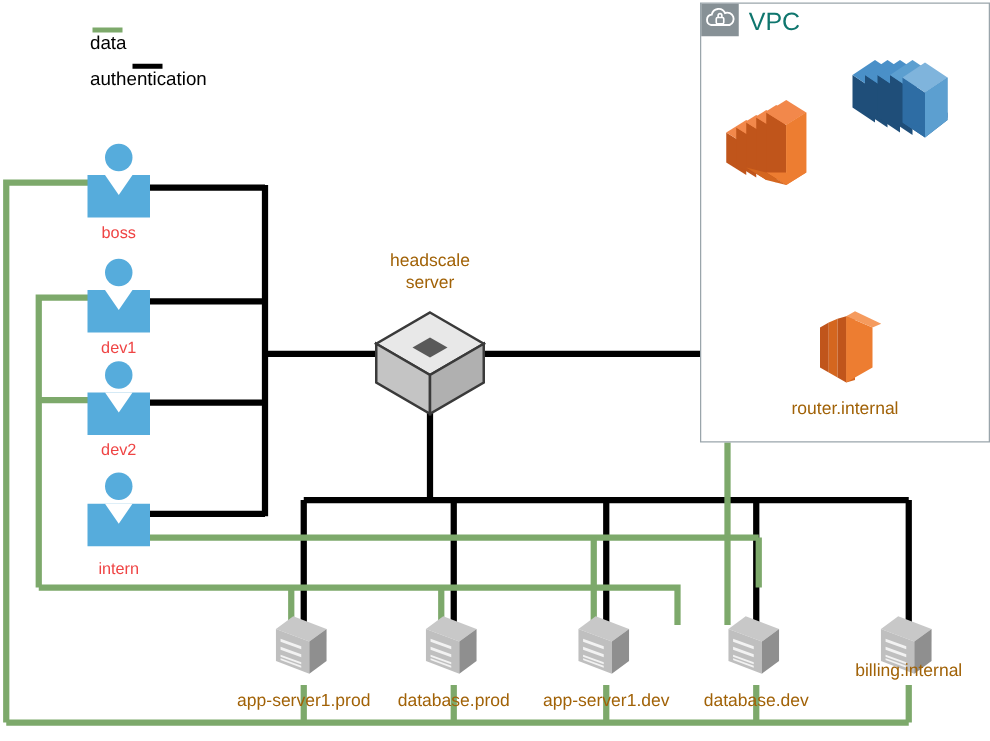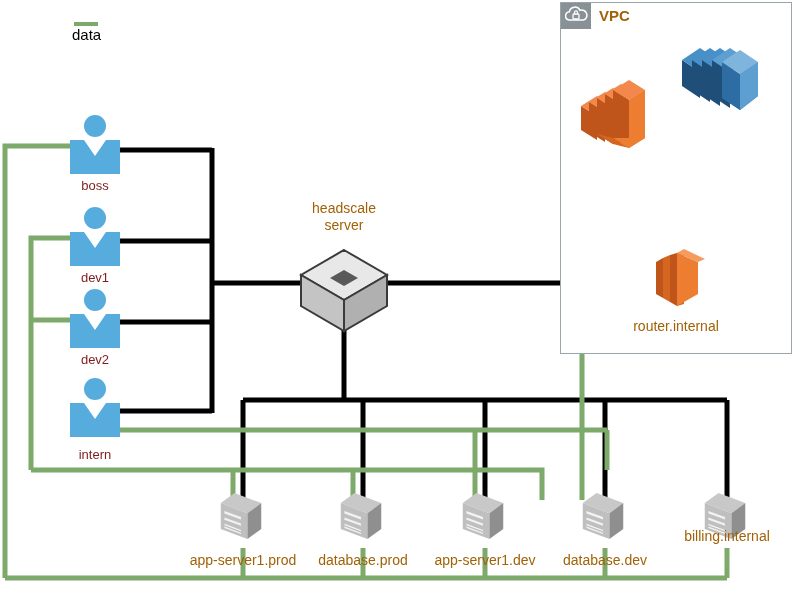--- a/index.html
+++ b/index.html
@@ -1,21 +1,21 @@
 <!DOCTYPE html>
 <html><head>
 <meta charset="utf-8">
 <style>
   html,body{margin:0;padding:0;background:#ffffff;}
   body{width:792px;height:593px;position:relative;overflow:hidden;
        font-family:"Liberation Sans","DejaVu Sans",sans-serif;color:#000;}
   #stage{position:absolute;left:0;top:0;width:792px;height:593px;}
   svg#wires{position:absolute;left:0;top:0;width:792px;height:593px;}
 
-  .lbl{position:absolute;font-size:13px;line-height:15px;color:#7f1d1d;
+  .lbl{position:absolute;font-size:13px;line-height:15px;color:#ef4444;
        text-align:center;white-space:nowrap;transform:translateX(-50%);}
   .lbl2{position:absolute;font-size:14px;line-height:17px;color:#a16207;
         text-align:center;white-space:nowrap;transform:translateX(-50%);}
 
   .legend-row{position:absolute;display:flex;align-items:center;gap:0px;flex-direction:column;}
   .legend-line{display:inline-block;width:24px;}
   .legend-line.green{height:4px;background:#7DA96B;}
   .legend-line.black{height:4px;background:#000;}
   .legend-text{font-size:15px;color:#000;margin-left:2px;}
 
@@ -25,21 +25,21 @@
        border-radius:50%;background:#56ACDC;}
   .person .body{position:absolute;left:0;top:25px;width:50px;height:34px;
        background:#56ACDC;}
   .person .notch{position:absolute;left:14px;top:25px;width:0;height:0;
        border-left:11px solid transparent;border-right:11px solid transparent;
        border-top:16px solid #ffffff;}
 
   
   .vpc{position:absolute;border:1px solid #9aa5ab;background:#fff;}
   .vpc-hdr{position:absolute;left:0;top:0;width:30px;height:26px;background:#879196;}
-  .vpc-title{position:absolute;left:38px;top:4px;font-size:15px;color:#a16207;font-weight:bold;}
+  .vpc-title{position:absolute;left:38px;top:4px;font-size:20px;color:#0f766e;}
 
   .aws-ico{position:absolute;}
   .srv{position:absolute;width:46px;height:52px;}
   .cube{position:absolute;}
 </style>
 </head>
 <body>
 
 <div id="stage">
 
@@ -101,20 +101,24 @@
 
     <g stroke="#1a1a1a" stroke-width="3" fill="none" stroke-dasharray="1 7" stroke-linecap="round">
       <path d="M630 152 H676 V250"></path>
       <path d="M703 118 L684 160 V250"></path>
     </g>
   </svg>
 
   <div class="legend-row" style="left:70px;top:22px;">
     <span class="legend-line green"></span>
     <span class="legend-text">data</span>
+  </div>
+  <div class="legend-row" style="left:70px;top:51px;">
+    <span class="legend-line black"></span>
+    <span class="legend-text">authentication</span>
   </div>
 
   <div class="person" style="left:70px;top:115px;">
     <div class="head"></div>
     <div class="body"></div>
     <div class="notch"></div>
   </div>
   <div class="lbl" style="left:95px;top:178px;">boss</div>
 
   <div class="person" style="left:70px;top:207px;">

